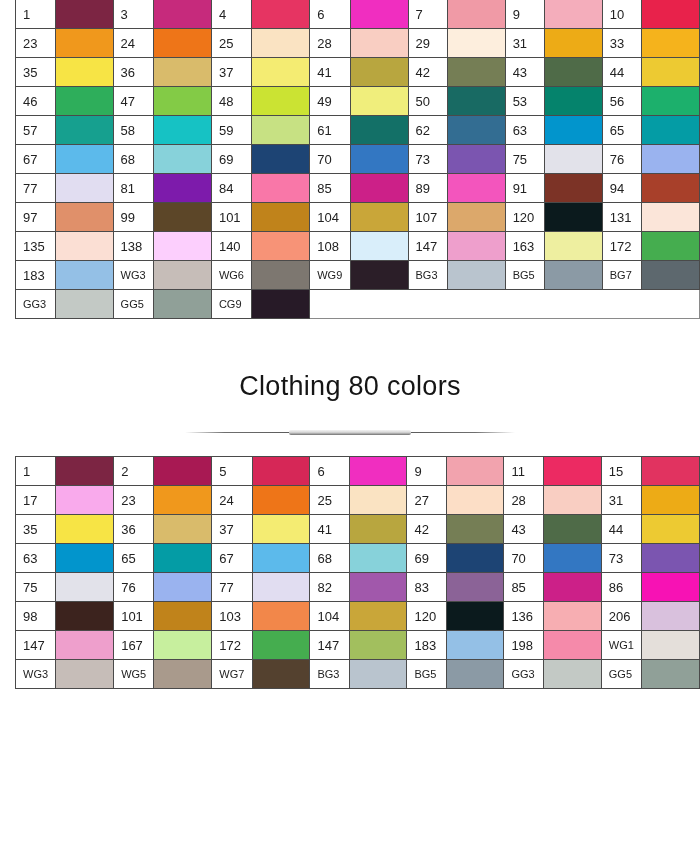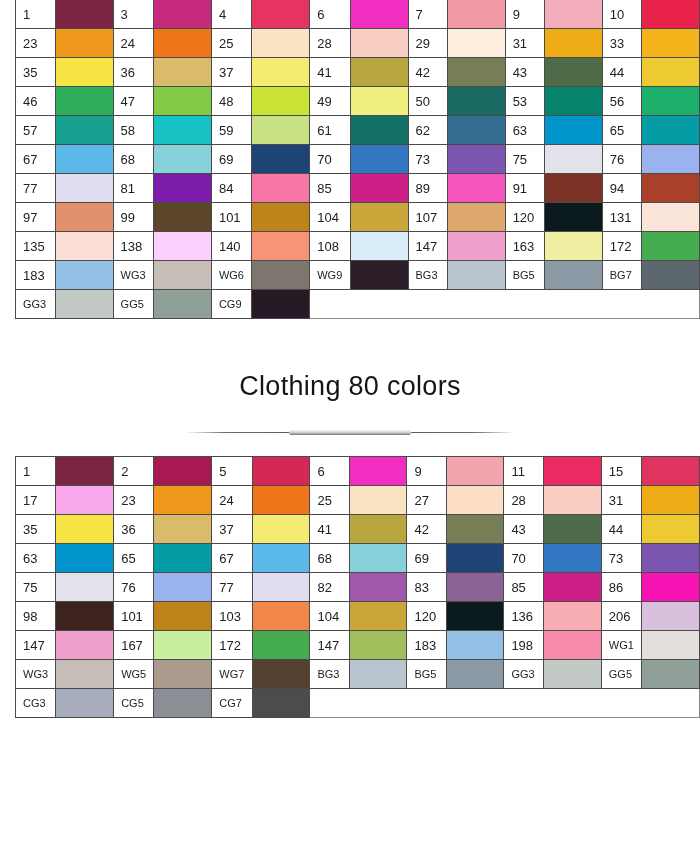--- a/index.html
+++ b/index.html
@@ -428,29 +428,17 @@
             <td class="color-cell" style="background: rgb(84, 65, 47);"></td>
             <td class="code-cell small">BG3</td>
             <td class="color-cell" style="background: rgb(185, 196, 206);"></td>
             <td class="code-cell small">BG5</td>
             <td class="color-cell" style="background: rgb(139, 154, 165);"></td>
             <td class="code-cell small">GG3</td>
             <td class="color-cell" style="background: rgb(195, 201, 197);"></td>
             <td class="code-cell small">GG5</td>
             <td class="color-cell" style="background: rgb(144, 160, 152);"></td>
           </tr>
-          <tr>
-            <td class="code-cell small">CG3</td>
-            <td class="color-cell" style="background: rgb(167, 173, 189);"></td>
-            <td class="code-cell small">CG5</td>
-            <td class="color-cell" style="background: rgb(138, 142, 149);"></td>
-            <td class="code-cell small">CG7</td>
-            <td class="color-cell" style="background: rgb(74, 76, 78);"></td>
-            <td class="empty-cell"></td>
-            <td class="empty-cell"></td>
-            <td class="empty-cell"></td>
-            <td class="empty-cell"></td>
-          </tr>
         </tbody>
     </table>
   </div>
 
 </div>
 
 </body></html>

